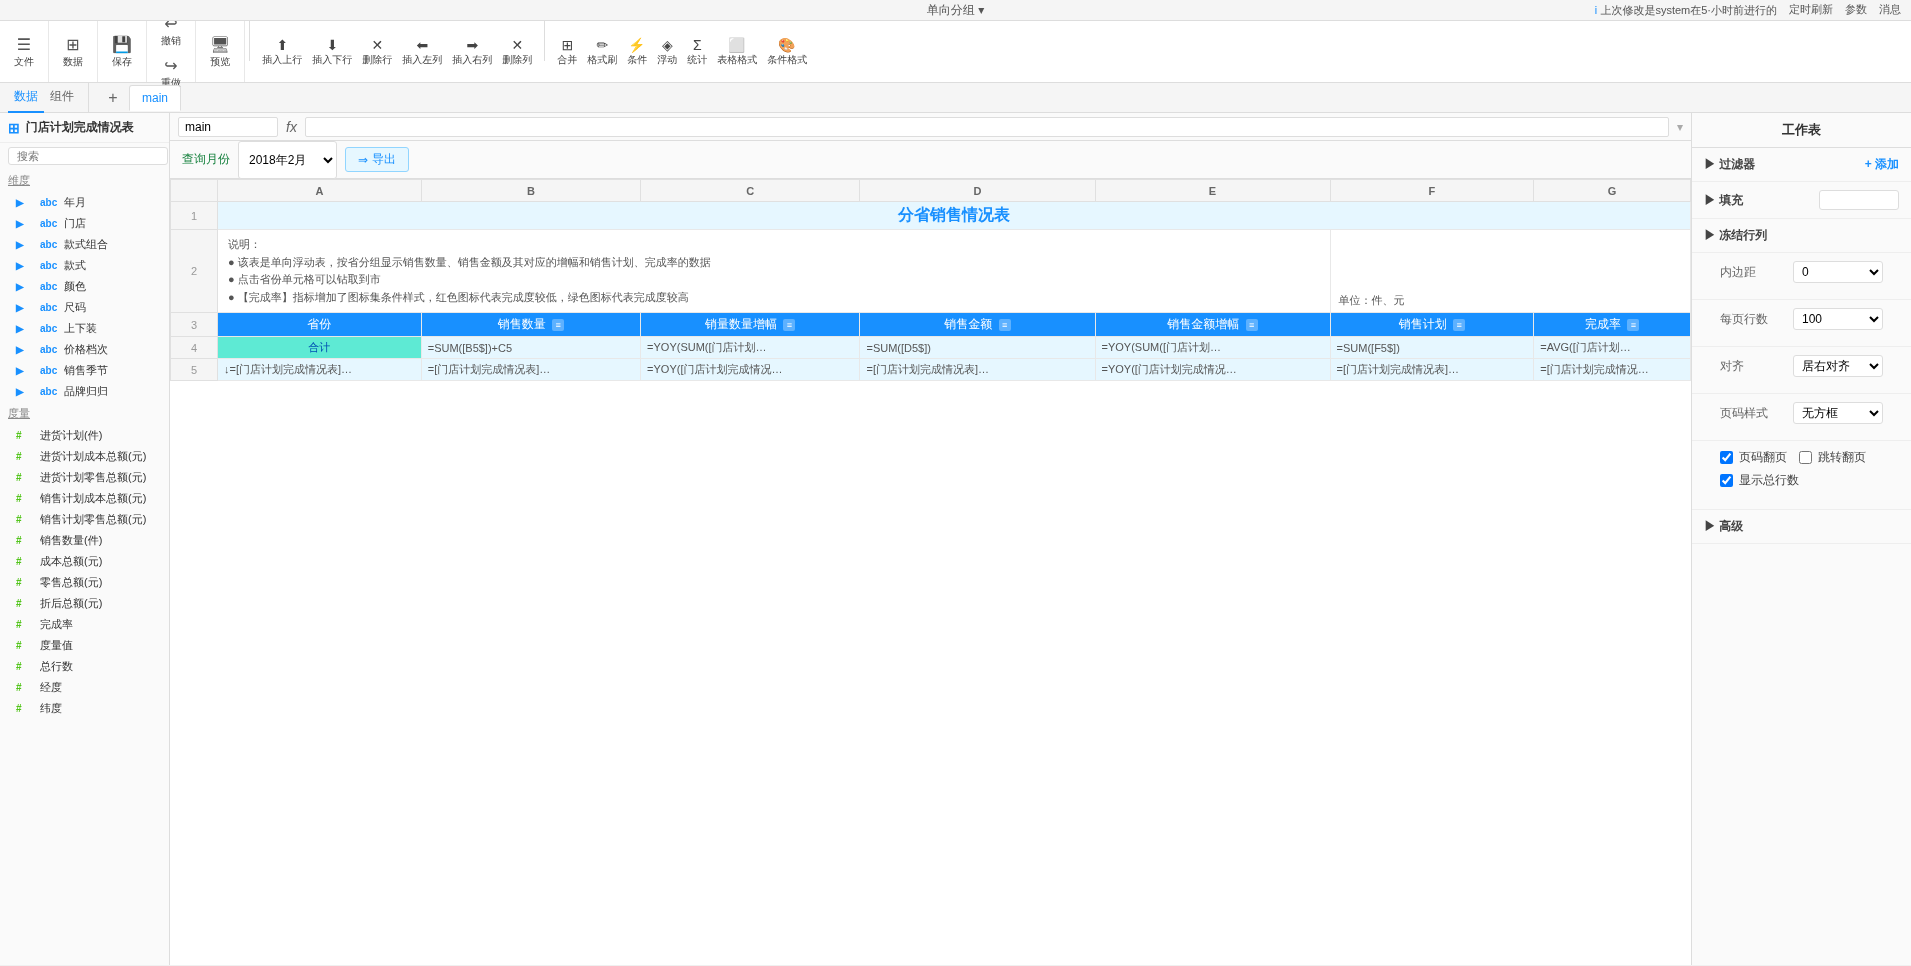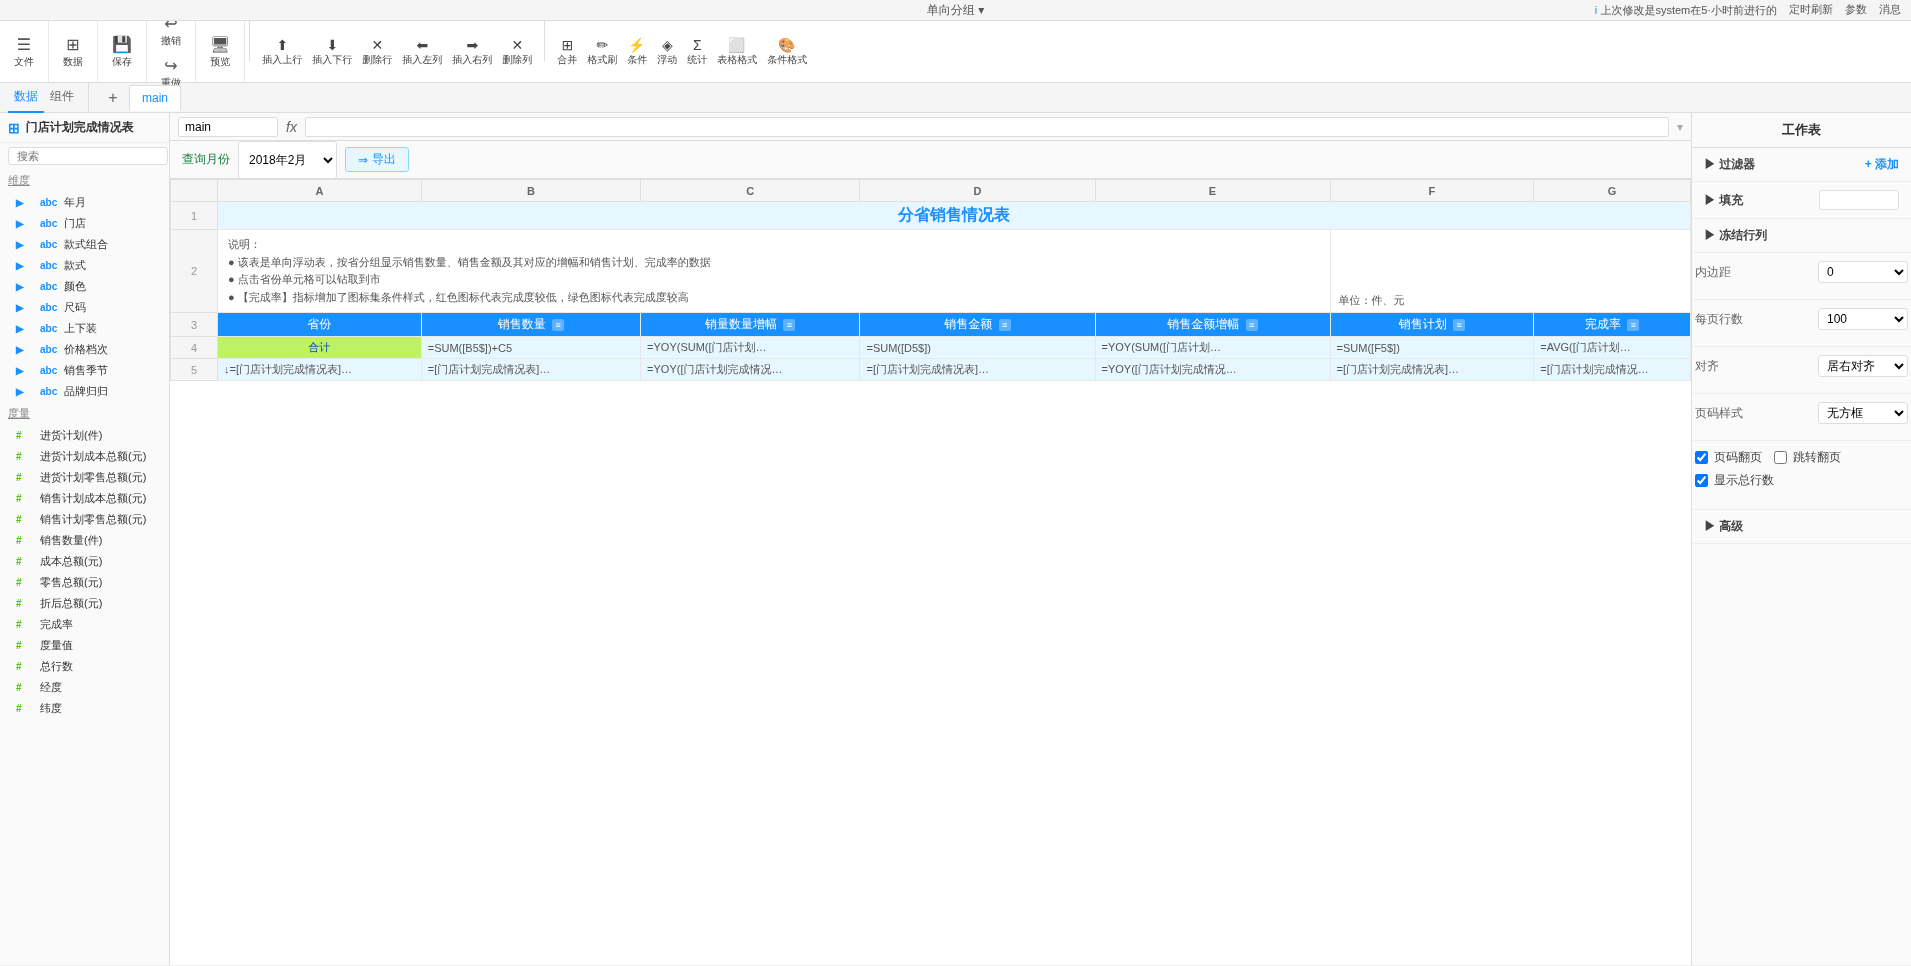--- a/index.html
+++ b/index.html
@@ -306,21 +306,21 @@
       color: #555;
       vertical-align: top;
       line-height: 1.6;
     }
     .cell-formula {
       background: #e6f7ff;
       color: #555;
       font-size: 11px;
     }
     .cell-aggregate {
-      background: #bef264;
+      background: #5eead4;
       color: #0050b3;
       text-align: center;
       font-size: 11px;
     }
     .cell-data {
       background: #e6f7ff;
       color: #555;
       font-size: 11px;
     }
     .filter-icon {
@@ -359,21 +359,21 @@
       display: flex;
       align-items: center;
       justify-content: space-between;
       padding: 8px 12px;
       cursor: pointer;
       font-size: 12px;
       font-weight: bold;
       color: #444;
     }
     .right-section-content {
-      padding: 8px 3px;
+      padding: 8px 28px;
       font-size: 12px;
     }
     .add-link {
       color: #1890ff;
       cursor: pointer;
       font-size: 12px;
     }
     .right-row {
       display: flex;
       align-items: center;

